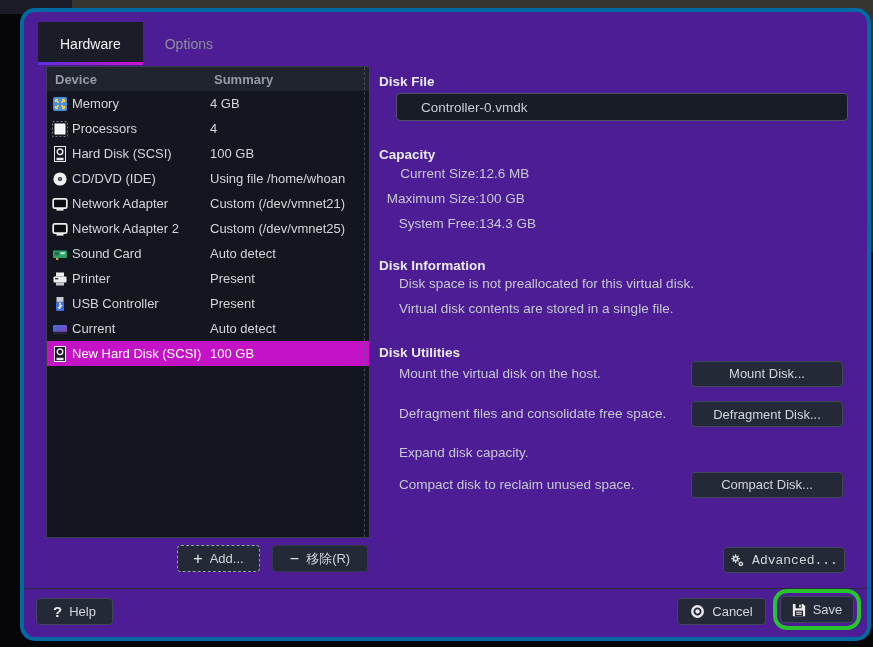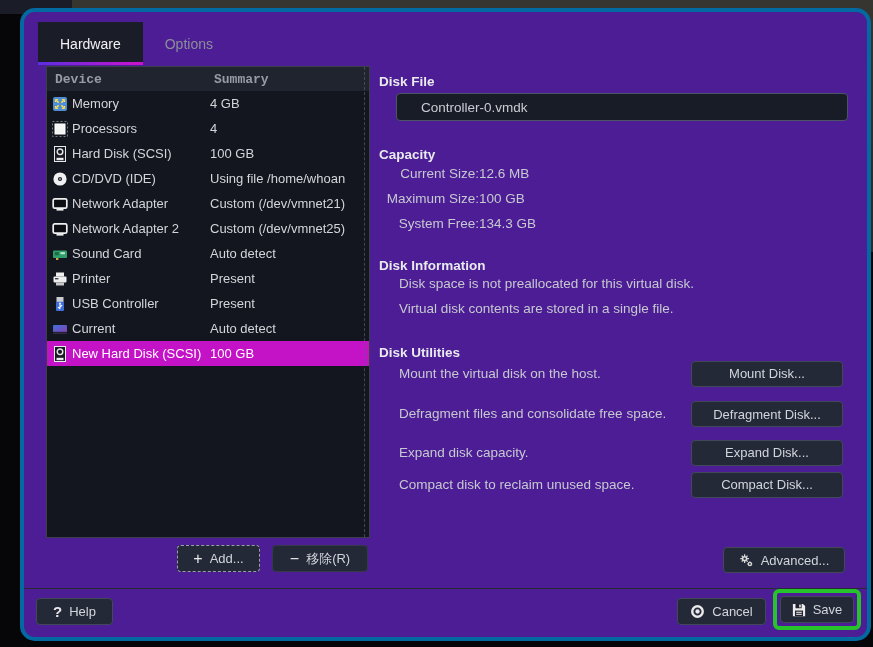--- a/index.html
+++ b/index.html
@@ -18,21 +18,21 @@
   .tab.active{color:#f2f2f4;background:#1a1d28;}
   .tab.active::after{content:'';position:absolute;left:0;right:0;bottom:0;height:3px;
     background:linear-gradient(90deg,#5a2fe0,#cd13cd);}
 
   
   .device-panel{position:absolute;left:22px;top:54px;width:322px;height:470px;
     border:1px solid #3a3f4b;background:#14161f;overflow:hidden;}
   .device-panel::after{content:'';position:absolute;top:0;bottom:0;right:4px;
     border-left:1px dashed #5a6172;opacity:.65;pointer-events:none;}
   .dheader{display:flex;height:24px;background:#20242e;align-items:center;
-    font-size:13px;font-weight:bold;color:#959ba7;font-family:Liberation Mono, monospace;}
+    font-size:13px;font-weight:bold;color:#959ba7;}
   .dheader .hc1{padding-left:8px;width:159px;}
   .dheader .hc2{padding-left:0;}
   .drow{display:flex;align-items:center;height:25px;font-size:13px;color:#d3d5da;cursor:default;}
   .drow .dicon{width:16px;height:16px;margin-left:5px;display:inline-flex;align-items:center;justify-content:center;flex:none;}
   .drow .dname{margin-left:4px;width:138px;white-space:nowrap;overflow:hidden;flex:none;}
   .drow .dsum{white-space:nowrap;overflow:hidden;flex:1;}
   .drow.selected{background:#c412c6;color:#ffffff;}
 
   
   .btn{box-sizing:border-box;display:inline-flex;align-items:center;justify-content:center;gap:7px;
@@ -57,26 +57,26 @@
   .info-lines{position:absolute;left:375px;top:259px;font-size:13.5px;color:#c6c9d0;line-height:25px;}
   .utils{position:absolute;left:375px;top:348px;width:444px;height:142px;}
   .util-row{position:absolute;left:0;right:0;display:flex;align-items:center;}
   .util-row:nth-child(1){top:0;height:27px;}
   .util-row:nth-child(2){top:32px;height:44px;}
   .util-row:nth-child(3){top:79px;height:27px;}
   .util-row:nth-child(4){top:111px;height:27px;}
   .util-desc{font-size:13.5px;color:#c6c9d0;width:282px;line-height:18px;}
   .util-btn{margin-left:auto;width:152px;height:26px;}
 
-  .advanced-btn{position:absolute;left:699px;top:535px;width:122px;height:26px;}
+  .advanced-btn{position:absolute;left:699px;top:535px;width:122px;height:26px;font-family:Liberation Mono, monospace;}
 
   .separator{position:absolute;left:0;right:0;top:576px;height:0;border-top:1px solid #262a34;}
   .help-btn{position:absolute;left:12px;top:586px;width:77px;height:27px;}
   .cancel-btn{position:absolute;left:653px;top:586px;width:89px;height:27px;}
-  .save-wrap{position:absolute;left:749px;top:577px;border:4px solid #27c32a;border-radius:6px;padding:3px;}
+  .save-wrap{position:absolute;left:749px;top:577px;border:4px solid #27c32a;border-radius:14px;padding:3px;}
   .save-btn{width:74px;height:27px;}
   .qmark{font-weight:bold;font-size:15px;color:#e9e9eb;}
 </style>
 </head>
 <body>
 
 <div class="backdrop-gray"></div>
 <div class="backdrop-navy"></div>
 
 <div class="dialog">
@@ -255,21 +255,20 @@
       <div class="util-row">
         <div class="util-desc">Mount the virtual disk on the host.</div>
         <button class="btn util-btn">Mount Disk...</button>
       </div>
       <div class="util-row">
         <div class="util-desc">Defragment files and consolidate free space.</div>
         <button class="btn util-btn">Defragment Disk...</button>
       </div>
       <div class="util-row">
         <div class="util-desc">Expand disk capacity.</div>
-        <button class="btn util-btn">Expand Disk...</button>
       </div>
       <div class="util-row">
         <div class="util-desc">Compact disk to reclaim unused space.</div>
         <button class="btn util-btn">Compact Disk...</button>
       </div>
     </div>
 
   <button class="btn advanced-btn">
     <span class="bicon">
       <svg width="15" height="15" viewBox="0 0 16 16">

